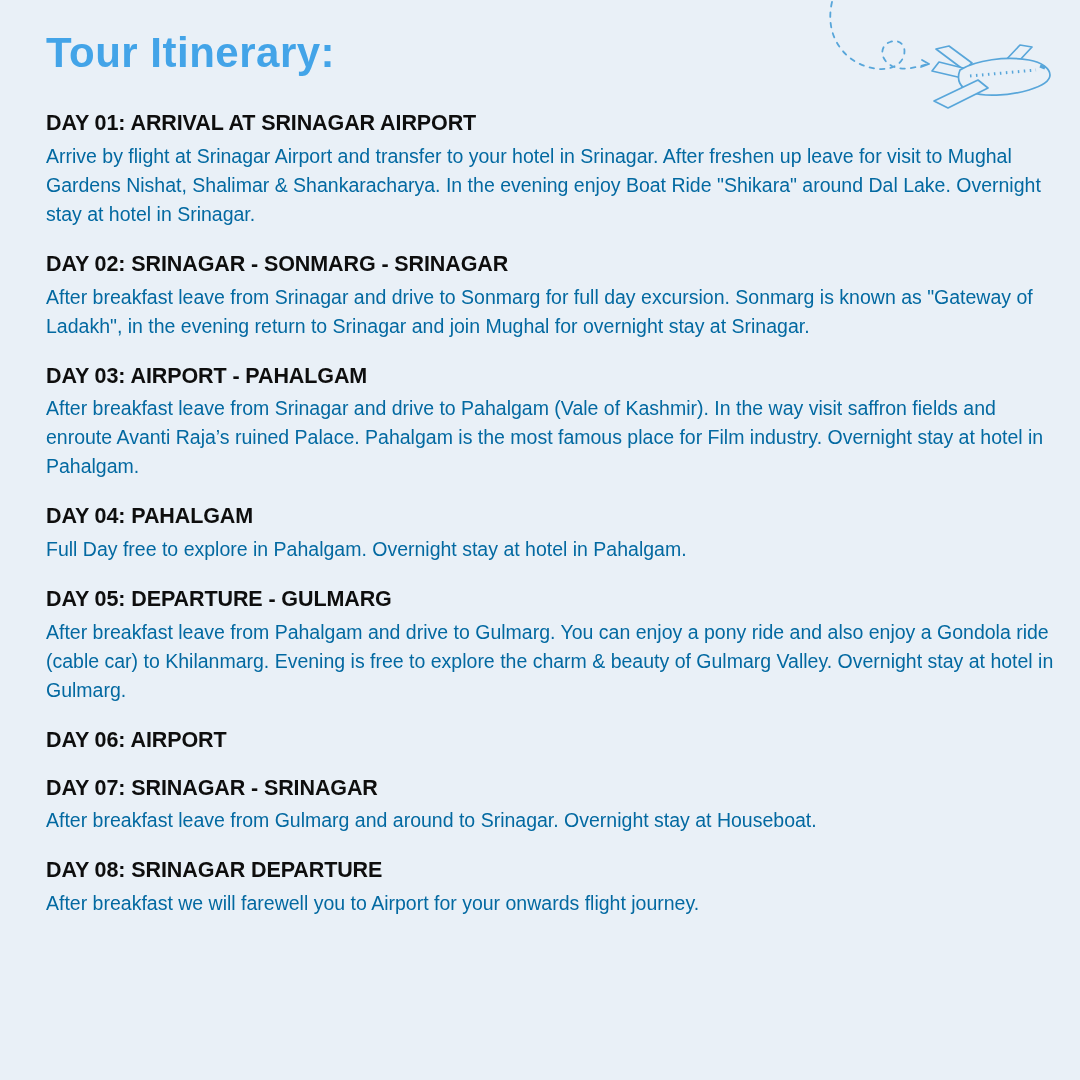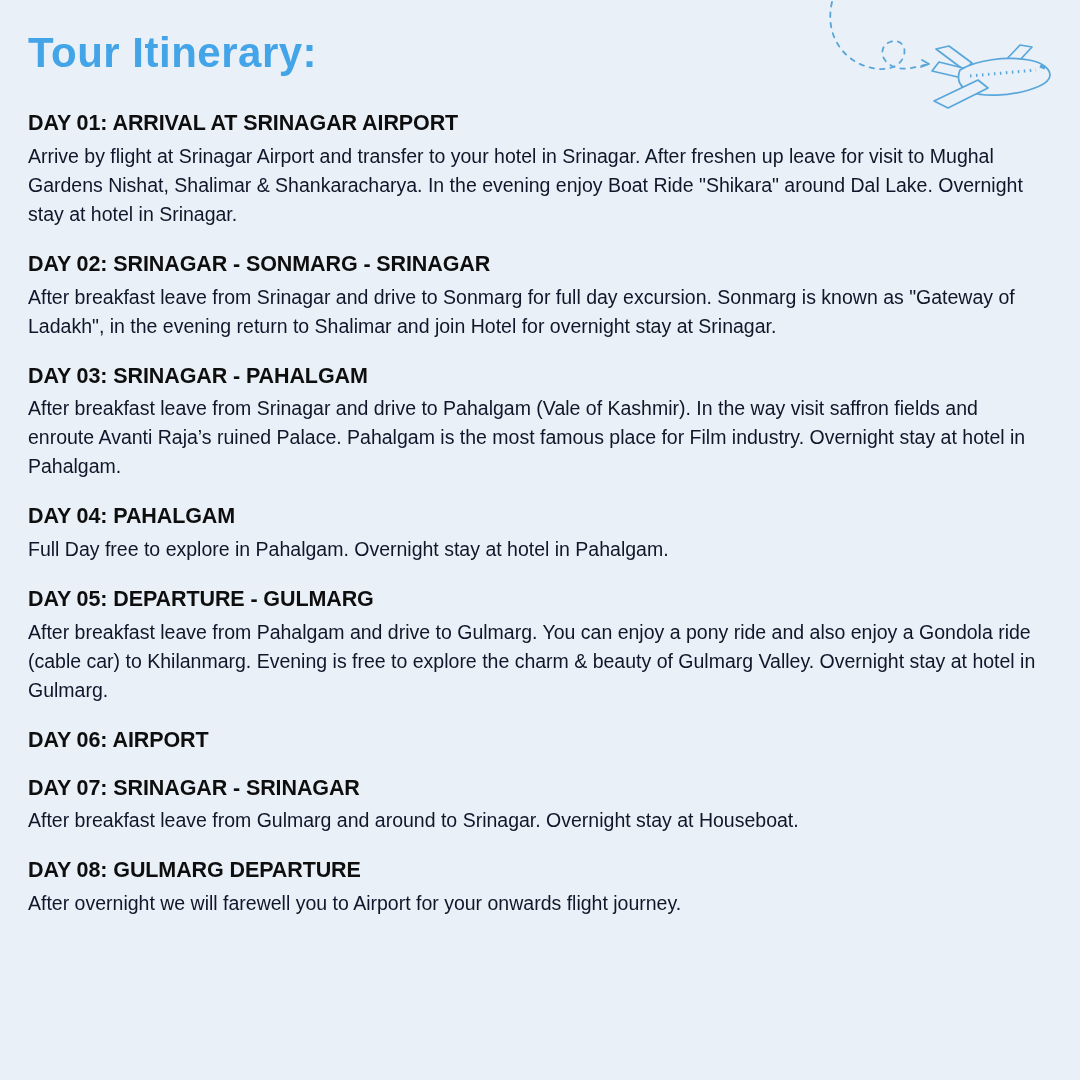--- a/index.html
+++ b/index.html
@@ -12,21 +12,21 @@
 
   body {
     background: #E9F0F7;
     font-family: "Liberation Sans", sans-serif;
   }
 
   .page {
     position: relative;
     width: 1080px;
     height: 892px;
-    padding: 30px 34px 0 28px;
+    padding: 30px 34px 0 46px;
   }
 
   .page-title {
     color: #43A4E8;
     font-size: 42px;
     font-weight: 800;
     letter-spacing: 0.5px;
     line-height: 1.1;
     margin-bottom: 24px;
   }
@@ -47,21 +47,21 @@
   .day-heading {
     color: #0E0E0E;
     font-size: 21.5px;
     font-weight: 800;
     letter-spacing: -0.1px;
     line-height: 1.15;
     margin-bottom: 6px;
   }
 
   .day-description {
-    color: #0f172a;
+    color: #0369a1;
     font-size: 19.5px;
     font-weight: 400;
     line-height: 29px;
   }
 </style>
 </head>
 <body>
 
 <div class="page">
 
@@ -93,25 +93,25 @@
   <h1 class="page-title">Tour Itinerary:</h1>
 
   <div class="itinerary-list">
     <section class="day-section">
       <h2 class="day-heading">DAY 01: ARRIVAL AT SRINAGAR AIRPORT</h2>
       <p class="day-description">Arrive by flight at Srinagar Airport and transfer to your hotel in Srinagar. After freshen up leave for visit to Mughal Gardens Nishat, Shalimar &amp; Shankaracharya. In the evening enjoy Boat Ride "Shikara" around Dal Lake. Overnight stay at hotel in Srinagar.</p>
     </section>
 
     <section class="day-section">
       <h2 class="day-heading">DAY 02: SRINAGAR - SONMARG - SRINAGAR</h2>
-      <p class="day-description">After breakfast leave from Srinagar and drive to Sonmarg for full day excursion. Sonmarg is known as "Gateway of Ladakh", in the evening return to Shalimar and join Hotel for overnight stay at Srinagar.</p>
+      <p class="day-description">After breakfast leave from Srinagar and drive to Sonmarg for full day excursion. Sonmarg is known as "Gateway of Ladakh", in the evening return to Srinagar and join Mughal for overnight stay at Srinagar.</p>
     </section>
 
     <section class="day-section">
-      <h2 class="day-heading">DAY 03: SRINAGAR - PAHALGAM</h2>
+      <h2 class="day-heading">DAY 03: AIRPORT - PAHALGAM</h2>
       <p class="day-description">After breakfast leave from Srinagar and drive to Pahalgam (Vale of Kashmir). In the way visit saffron fields and enroute Avanti Raja’s ruined Palace. Pahalgam is the most famous place for Film industry. Overnight stay at hotel in Pahalgam.</p>
     </section>
 
     <section class="day-section">
       <h2 class="day-heading">DAY 04: PAHALGAM</h2>
       <p class="day-description">Full Day free to explore in Pahalgam. Overnight stay at hotel in Pahalgam.</p>
     </section>
 
     <section class="day-section">
       <h2 class="day-heading">DAY 05: DEPARTURE - GULMARG</h2>
@@ -121,18 +121,18 @@
     <section class="day-section">
       <h2 class="day-heading">DAY 06: AIRPORT</h2>
     </section>
 
     <section class="day-section">
       <h2 class="day-heading">DAY 07: SRINAGAR - SRINAGAR</h2>
       <p class="day-description">After breakfast leave from Gulmarg and around to Srinagar. Overnight stay at Houseboat.</p>
     </section>
 
     <section class="day-section">
-      <h2 class="day-heading">DAY 08: GULMARG DEPARTURE</h2>
-      <p class="day-description">After overnight we will farewell you to Airport for your onwards flight journey.</p>
+      <h2 class="day-heading">DAY 08: SRINAGAR DEPARTURE</h2>
+      <p class="day-description">After breakfast we will farewell you to Airport for your onwards flight journey.</p>
     </section>
   </div>
 
 </div>
 
 </body></html>

